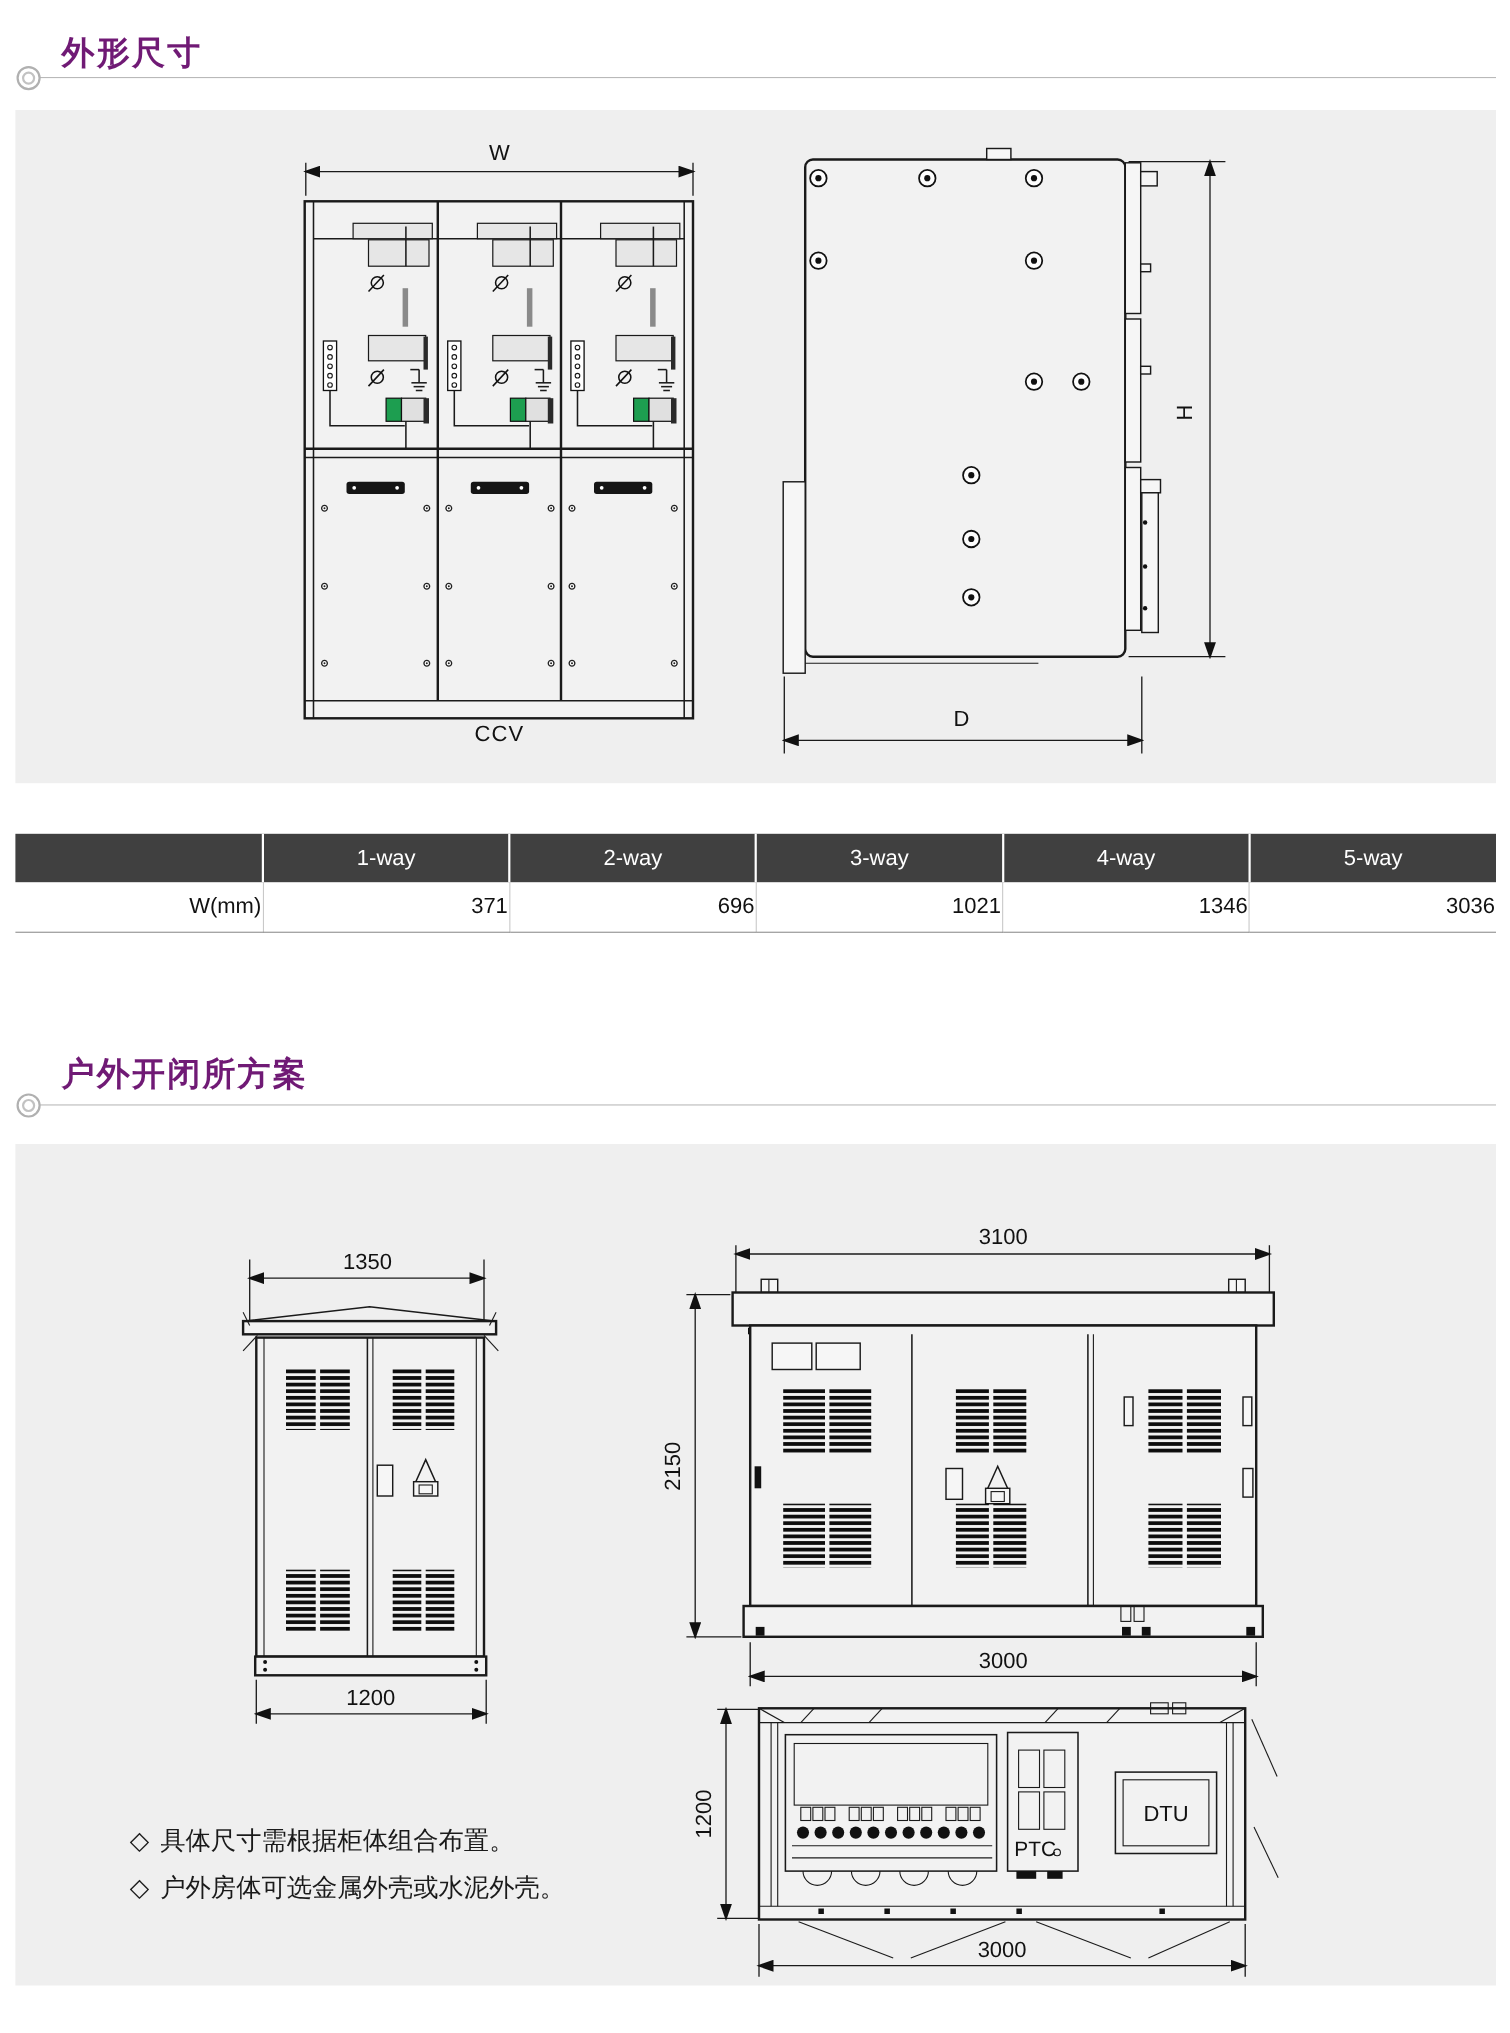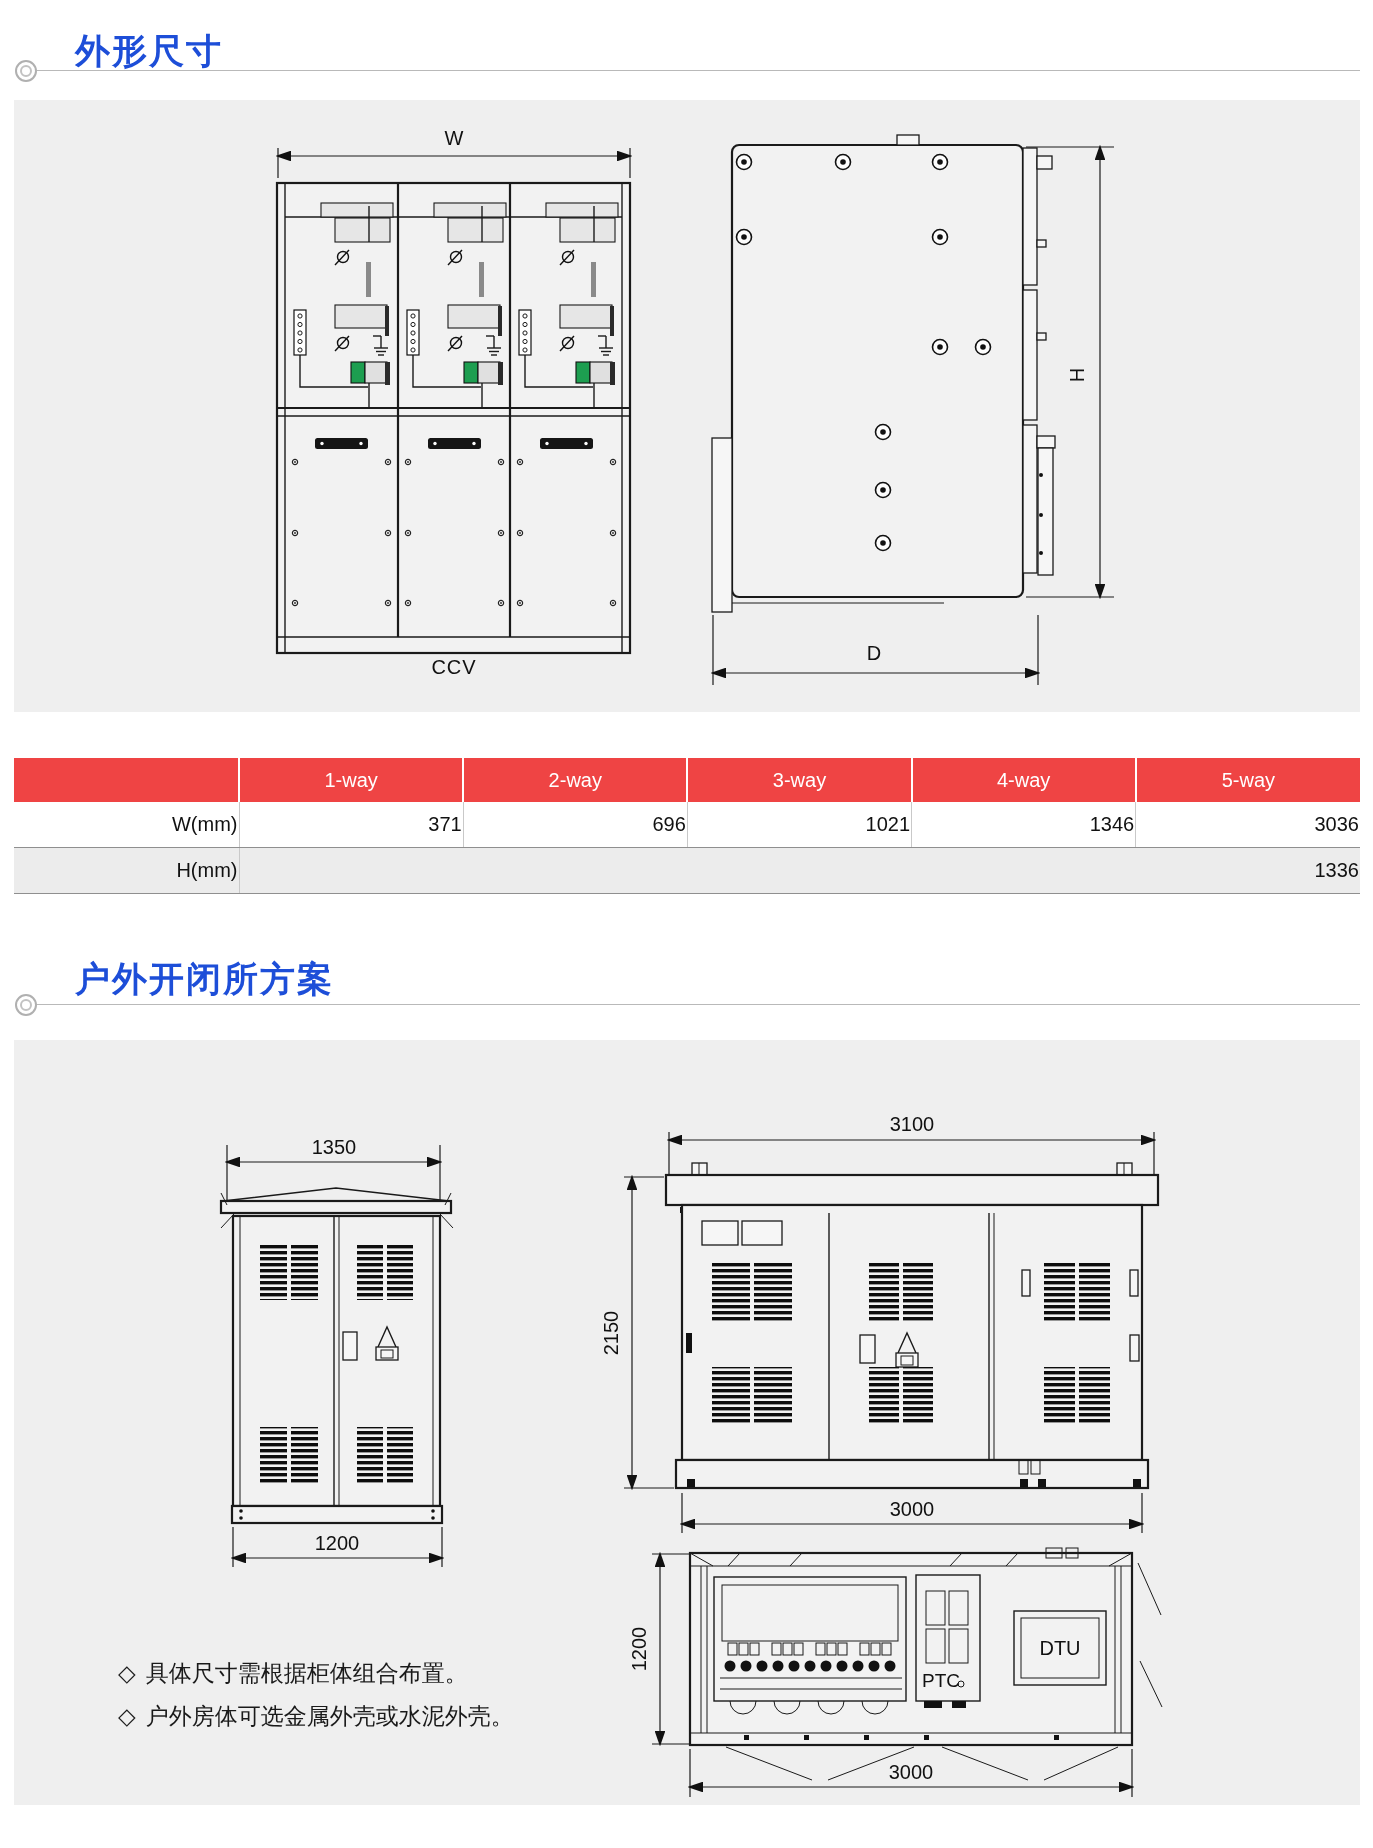--- a/index.html
+++ b/index.html
@@ -1,32 +1,32 @@
 <!DOCTYPE html>
 <html><head>
 <meta charset="utf-8">
 <style>
   html,body{margin:0;padding:0;background:#fff;}
   body{width:1373px;height:1848px;position:relative;font-family:"Liberation Sans","DejaVu Sans",sans-serif;}
   .page{position:absolute;inset:0;background:#fff;overflow:hidden;}
 
   
   .sec-header{position:absolute;left:0;width:1373px;}
-  .sec-title{position:absolute;left:56px;top:0;font-size:35px;font-weight:bold;color:#1d4ed8;letter-spacing:2px;white-space:nowrap;margin-left:19px;}
+  .sec-title{position:absolute;left:56px;top:0;font-size:30px;font-weight:bold;color:#701a75;letter-spacing:2px;white-space:nowrap;}
   .sec-rule{position:absolute;left:30px;right:13px;height:0;border-top:1.5px solid #b9b9b9;}
   .sec-bullet{position:absolute;left:15px;width:22px;height:22px;border:2px solid #b0b0b0;border-radius:50%;background:#fff;box-sizing:border-box;}
   .sec-bullet::after{content:"";position:absolute;left:3px;top:3px;width:12px;height:12px;border:2px solid #c2c2c2;border-radius:50%;box-sizing:border-box;}
 
   .panel{position:absolute;left:14px;width:1346px;background:#efefef;}
   svg.fig{position:absolute;left:14px;overflow:visible;}
 
   
   table.dims{position:absolute;left:14px;top:758px;width:1346px;border-collapse:collapse;table-layout:fixed;font-size:20px;color:#111;}
   table.dims col.c0{width:225px;}
-  table.dims th{background:#ef4444;color:#fff;font-weight:normal;height:42px;border-right:2px solid #fff;}
+  table.dims th{background:#404040;color:#fff;font-weight:normal;height:42px;border-right:2px solid #fff;}
   table.dims th:last-child{border-right:none;margin-top:32px;}
   table.dims td{height:43px;text-align:right;border-right:1px solid #c9c9c9;}
   table.dims td:last-child{border-right:none;}
   table.dims tr.row-w td{border-bottom:1px solid #8f8f8f;}
   table.dims tr.row-h td{border-bottom:1px solid #8f8f8f;background:#ececec;}
   table.dims tr.row-d td{border-bottom:1.5px solid #8f8f8f;}
 
   
   .notes{position:absolute;left:118px;top:1652px;font-size:23px;color:#1a1a1a;line-height:43px;white-space:nowrap;}
   .note-diamond{display:inline-block;margin-right:10px;color:#1a1a1a;}
@@ -205,24 +205,20 @@
       </tr>
     </thead>
     <tbody>
       <tr class="row-w">
         <td>W(mm)</td>
         <td>371</td>
         <td>696</td>
         <td>1021</td>
         <td>1346</td>
         <td>3036</td>
-      </tr>
-      <tr class="row-h">
-        <td>H(mm)</td>
-        <td colspan="5">1336</td>
       </tr>
     </tbody>
   </table>
 
   <div class="sec-header" style="top:956px;height:60px;">
     <div class="sec-title">户外开闭所方案</div>
     <div class="sec-rule" style="top:48px;"></div>
     <div class="sec-bullet" style="top:38px;"></div>
   </div>
 

